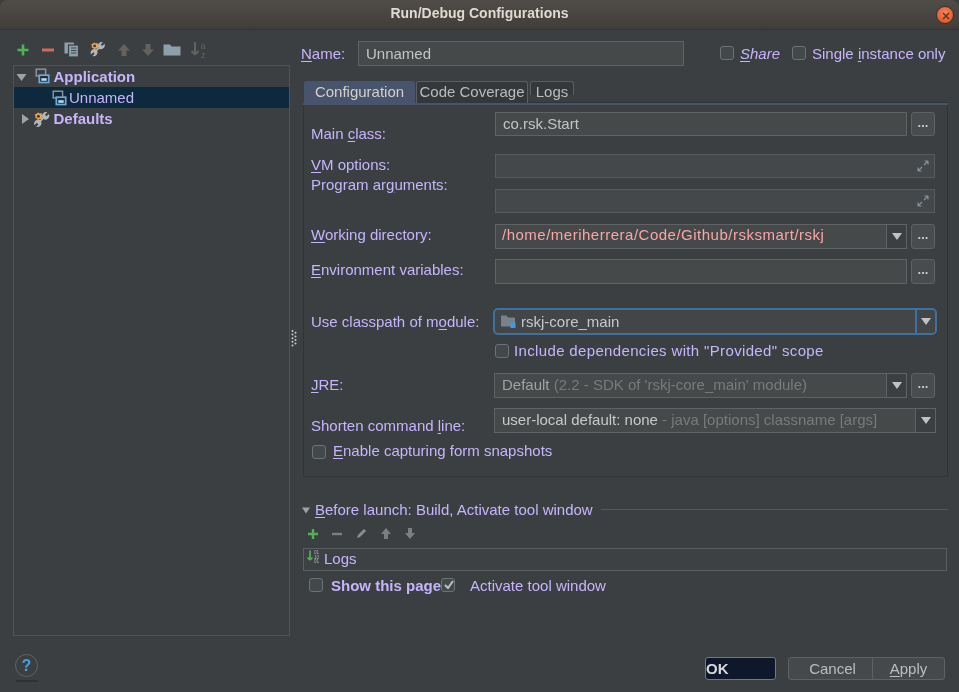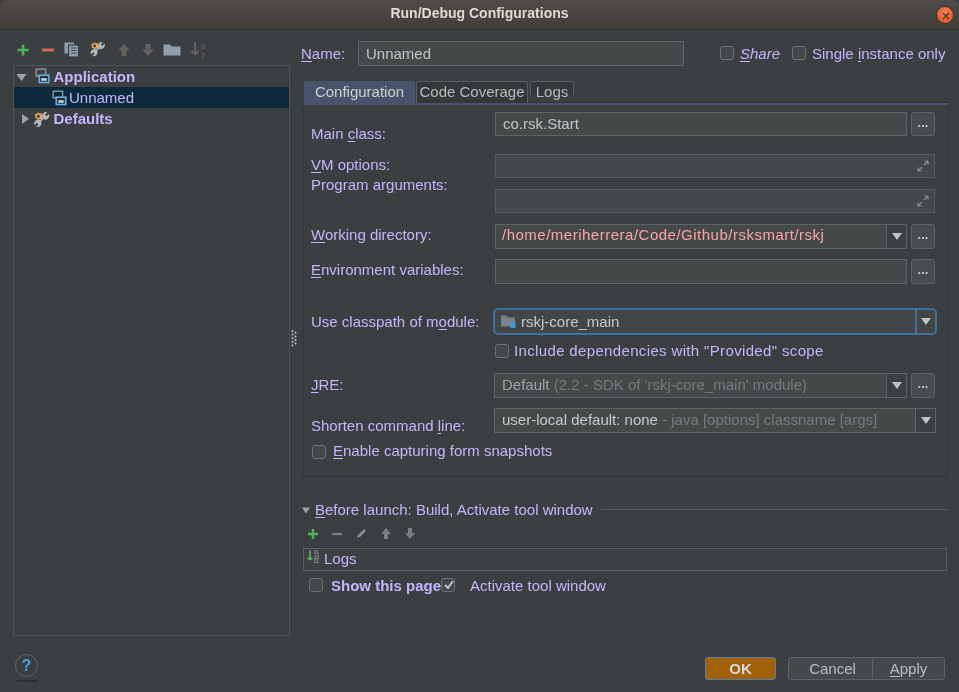--- a/index.html
+++ b/index.html
@@ -216,21 +216,21 @@
         <path d="M2 6 L5 9 L10 2" stroke="#c0c3c5" stroke-width="2" fill="none"></path>
       </svg>
     <div class="lbl" style="left:463px;top:577px;margin-left:7px;">Activate tool window</div>
   </div>
 
   <div id="bottombar">
     <div class="abs" style="left:15px;top:654px;width:23px;height:23px;border-radius:50%;border:1px solid #606466;">
       <div class="abs" style="left:0;top:2px;width:21px;text-align:center;font-size:16px;font-weight:bold;color:#48a0e0;">?</div>
     </div>
     <div class="abs" style="left:16px;top:680px;width:22px;height:2px;background:rgba(30,30,30,0.45);border-radius:1px;"></div>
-    <div class="abs" style="left:705px;top:657px;width:71px;height:23px;background:#a16207;border:1px solid #5a7fa5;border-radius:3px;text-align:center;line-height:21px;color:#d6d9dd;font-weight:bold;">OK</div>
+    <div class="abs" style="left:705px;top:657px;width:71px;height:23px;background:#0f172a;border:1px solid #5a7fa5;border-radius:3px;text-align:left;line-height:21px;color:#d6d9dd;font-weight:bold;">OK</div>
     <div class="abs" style="left:788px;top:657px;width:89px;height:23px;background:#45494b;border:1px solid #5e6264;border-radius:3px;text-align:center;line-height:21px;color:#bbbec0;">Cancel</div>
     <div class="abs" style="left:872px;top:657px;width:73px;height:23px;background:#45494b;border:1px solid #5e6264;border-radius:3px;text-align:center;line-height:21px;color:#bbbec0;"><u>A</u>pply</div>
   </div>
 
   <svg class="abs" style="left:291px;top:329px" width="6" height="18" viewBox="0 0 6 18">
     <g fill="#c8cacb">
         <circle cx="1.5" cy="2" r="1"></circle>
         <circle cx="1.5" cy="5.6" r="1"></circle>
         <circle cx="1.5" cy="9.2" r="1"></circle>
         <circle cx="1.5" cy="12.8" r="1"></circle>

